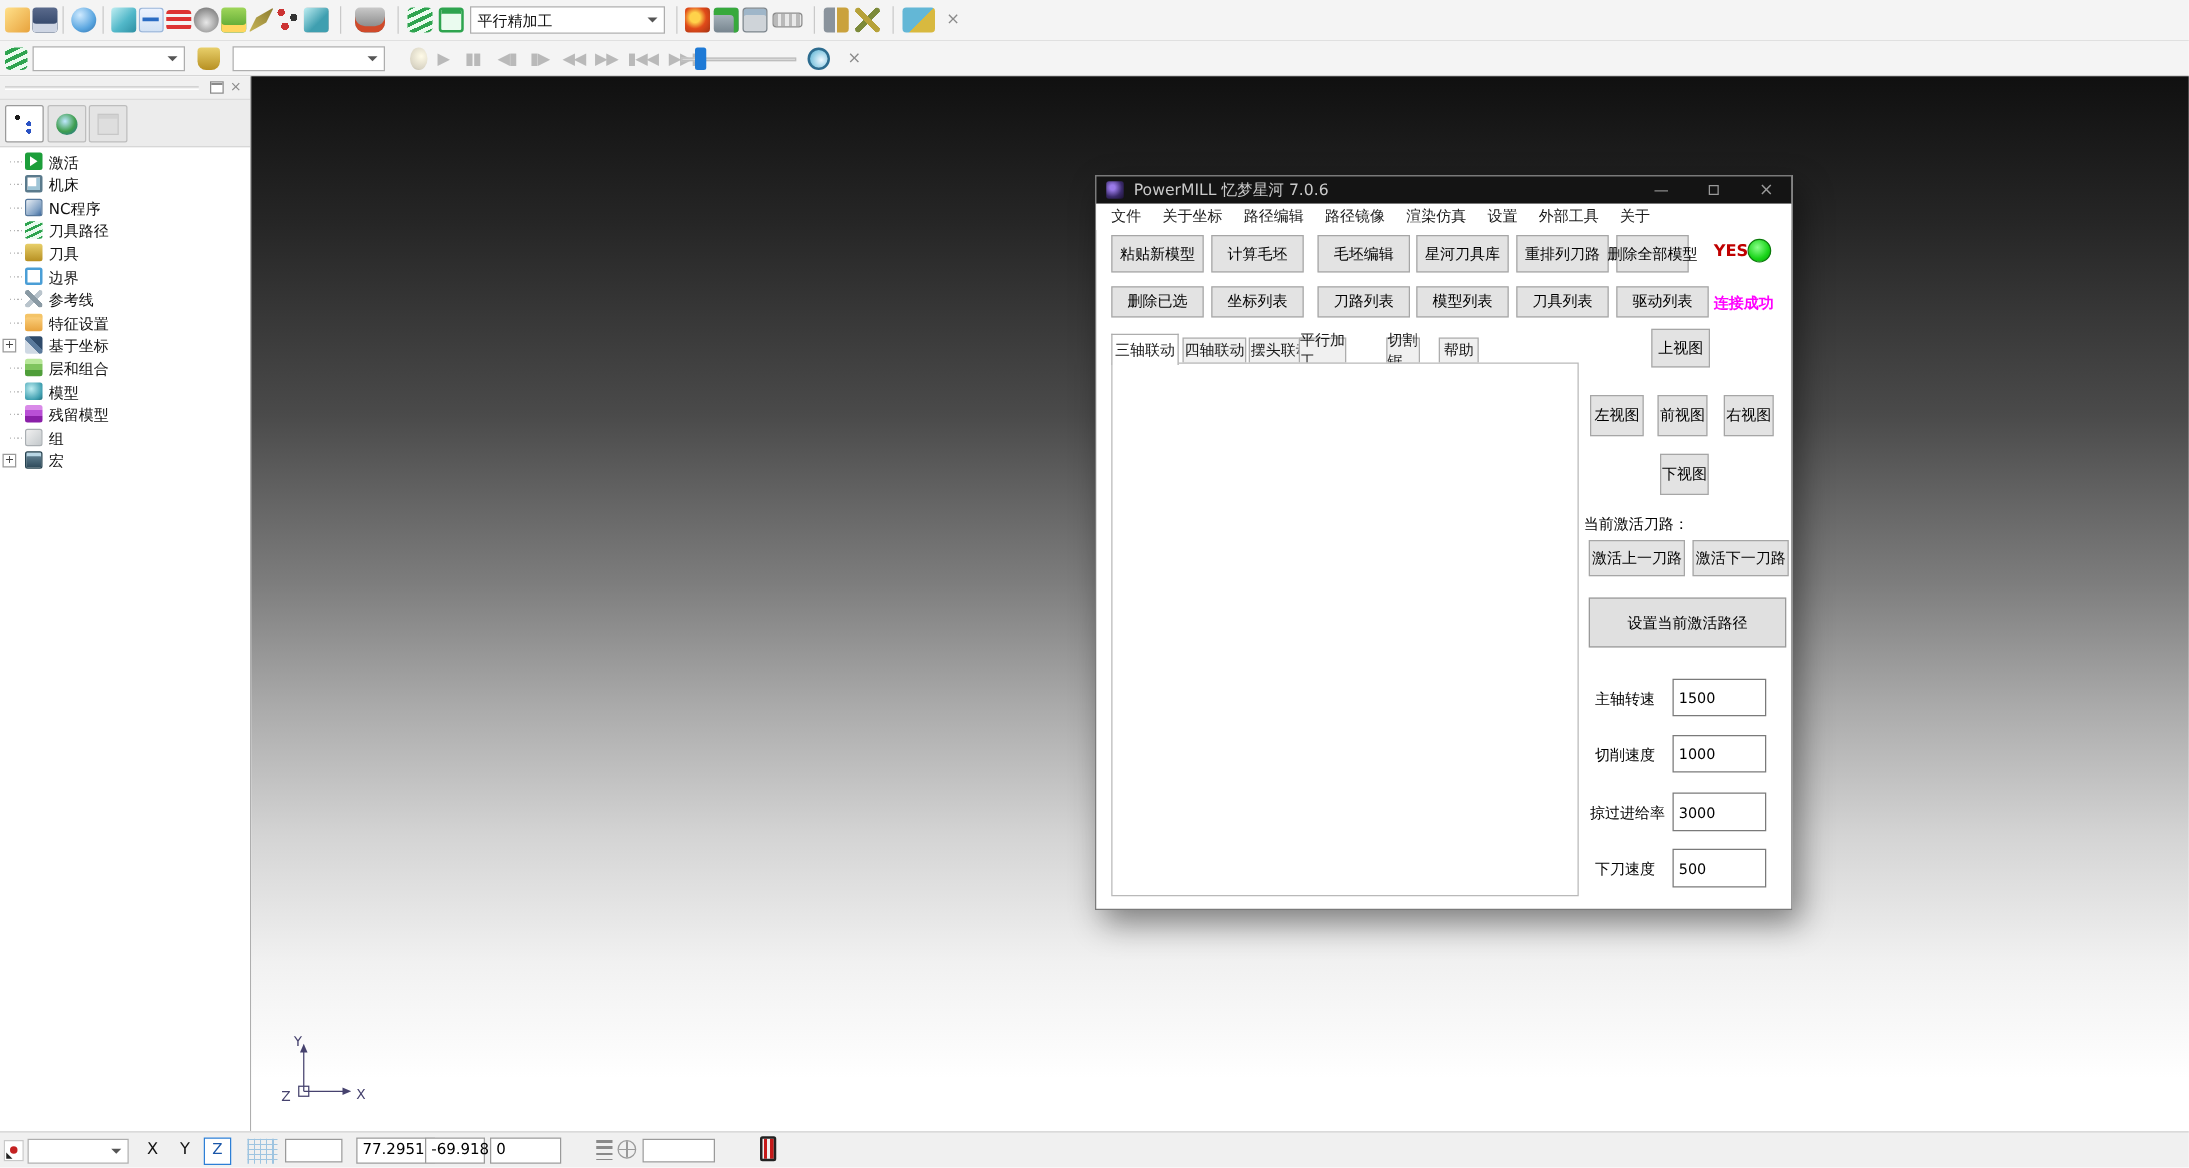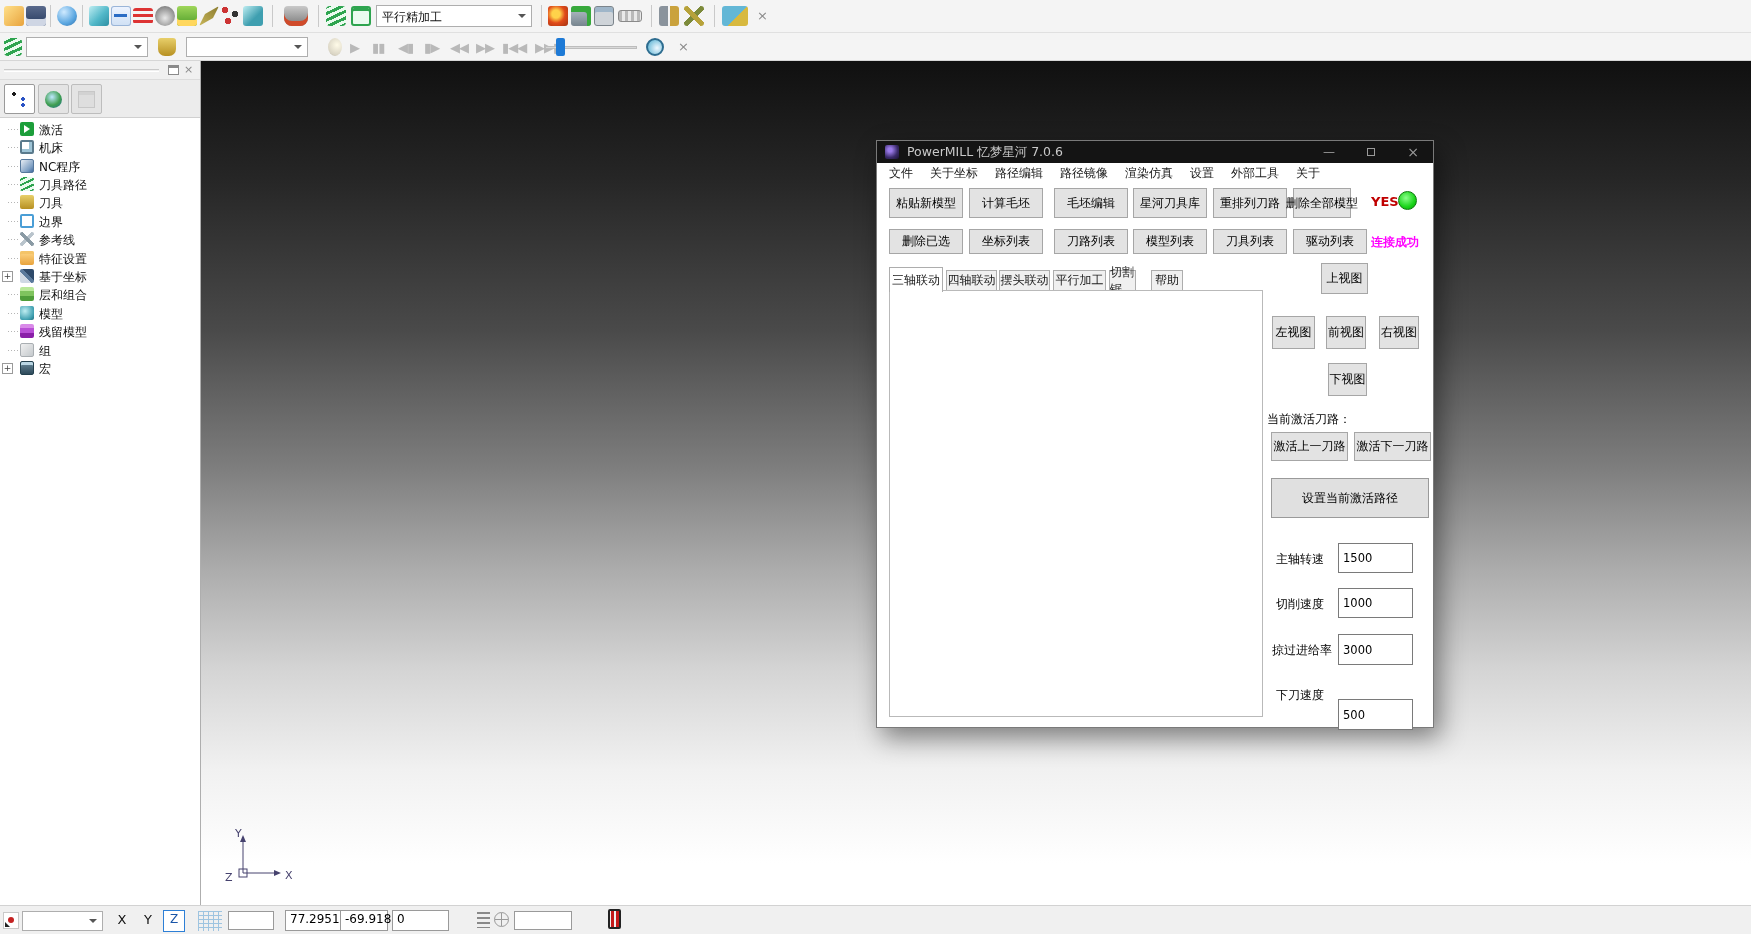--- a/index.html
+++ b/index.html
@@ -347,21 +347,21 @@
   <div class="dbtn" style="left:92px;top:88px;width:74px;height:25px">坐标列表</div>
   <div class="dbtn" style="left:177px;top:88px;width:74px;height:25px">刀路列表</div>
   <div class="dbtn" style="left:256px;top:88px;width:74px;height:25px">模型列表</div>
   <div class="dbtn" style="left:336px;top:88px;width:74px;height:25px">刀具列表</div>
   <div class="dbtn" style="left:416px;top:88px;width:74px;height:25px">驱动列表</div>
   <span class="magenta-label" style="left:494px;top:93px;color:#ff00ff">连接成功</span>
 
   <div class="dtab active" style="left:12px;width:54px">三轴联动</div>
   <div class="dtab" style="left:69px;width:51px">四轴联动</div>
   <div class="dtab" style="left:122px;width:51px">摆头联动</div>
-  <div class="dtab" style="left:176px;width:53px">平行加工</div>
+  <div class="dtab" style="left:162px;width:38px">平行加工</div>
   <div class="dtab" style="left:232px;width:27px">切割锯</div>
   <div class="dtab" style="left:274px;width:32px">帮助</div>
   <div id="tabpanel"></div>
 
   <span class="flabel" style="left:25px;top:166px">刀路名称</span>
   <input class="tbox" style="left: 86px; top: 162px; width: 104px; height: 27px;" value="888888">
   <div class="dbtn" style="left:272px;top:166px;width:81px;height:27px">重排列刀路</div>
 
   <span class="flabel" style="left:25px;top:201px">基于坐标</span>
   <div class="dcombo" style="left:86px;top:197px;width:104px;height:21px">
@@ -422,21 +422,21 @@
   <div class="dbtn" style="left:477px;top:291px;width:77px;height:29px">激活下一刀路</div>
   <div class="dbtn bigbtn" style="left:394px;top:337px;width:158px;height:40px">设置当前激活路径</div>
 
   <span class="flabel" style="left:399px;top:410px">主轴转速</span>
   <input class="tbox" style="left: 461px; top: 402px; width: 75px; height: 30px;" value="1500">
   <span class="flabel" style="left:399px;top:455px">切削速度</span>
   <input class="tbox" style="left: 461px; top: 447px; width: 75px; height: 30px;" value="1000">
   <span class="flabel" style="left:395px;top:501px">掠过进给率</span>
   <input class="tbox" style="left: 461px; top: 493px; width: 75px; height: 31px;" value="3000">
   <span class="flabel" style="left:399px;top:546px">下刀速度</span>
-  <input class="tbox" style="left: 461px; top: 538px; width: 75px; height: 31px; margin-top: 20px;" value="500">
+  <input class="tbox" style="left: 461px; top: 538px; width: 75px; height: 31px;" value="500">
 </div>
 
 <div id="statusbar">
   <div class="reddot">
       <i></i>
       <b></b>
     </div>
   <div class="combo" style="left:22px;top:5px;width:81px;height:20px">
       <span class="carr"></span>
     </div>

